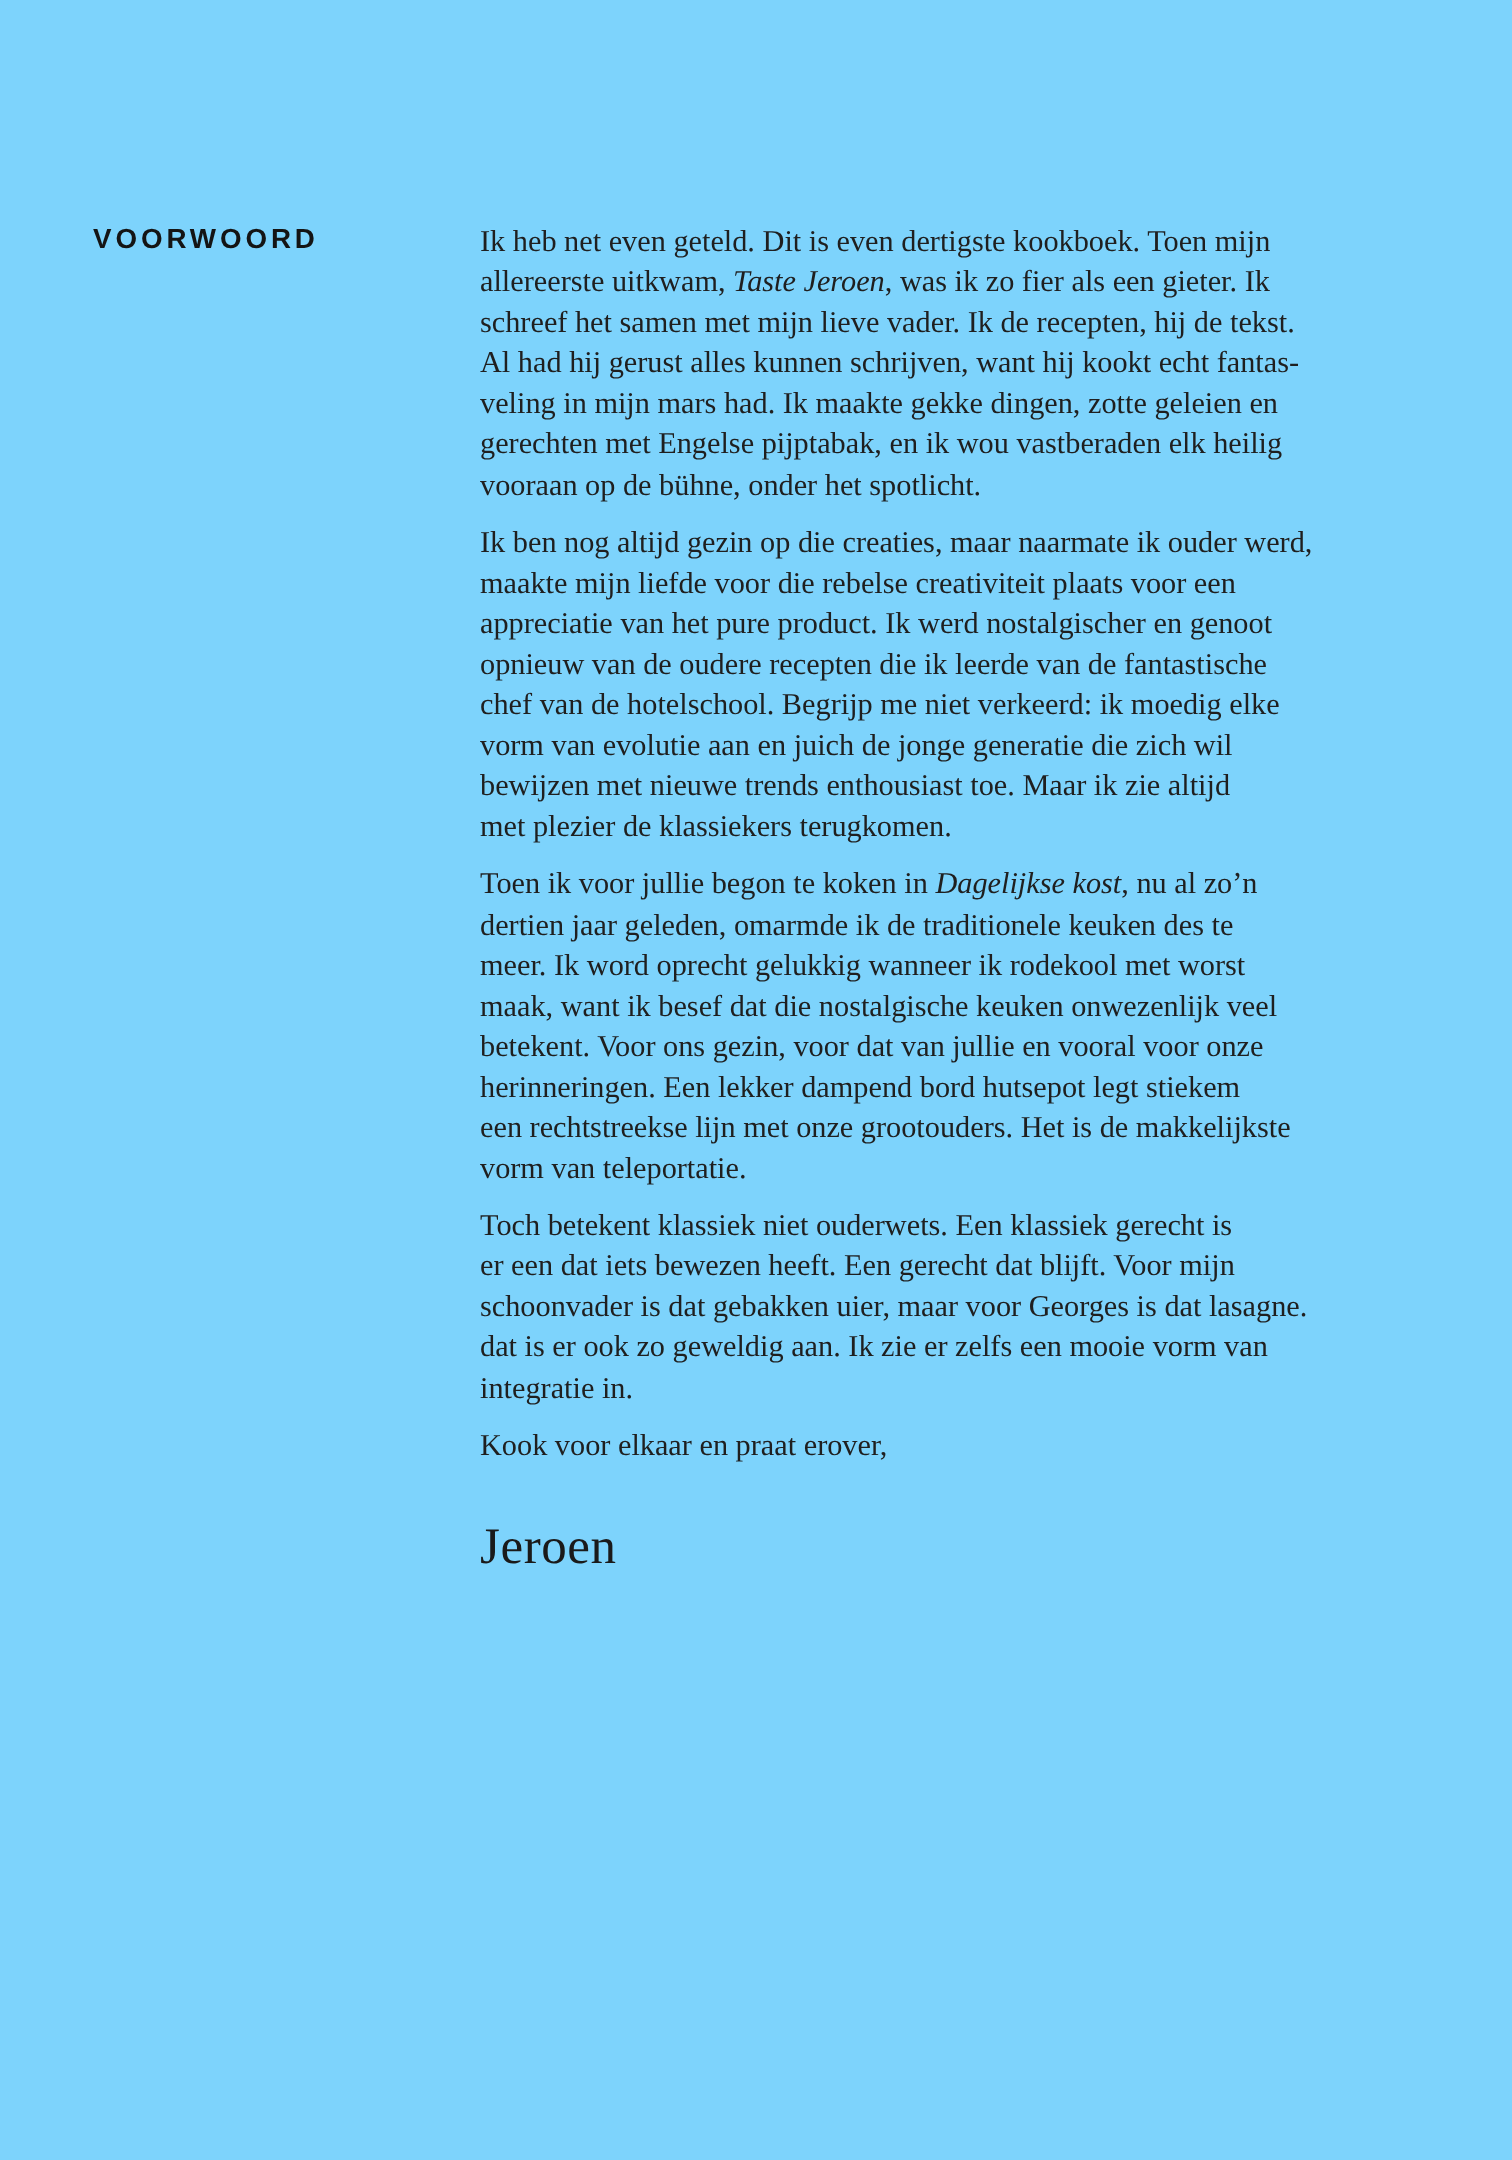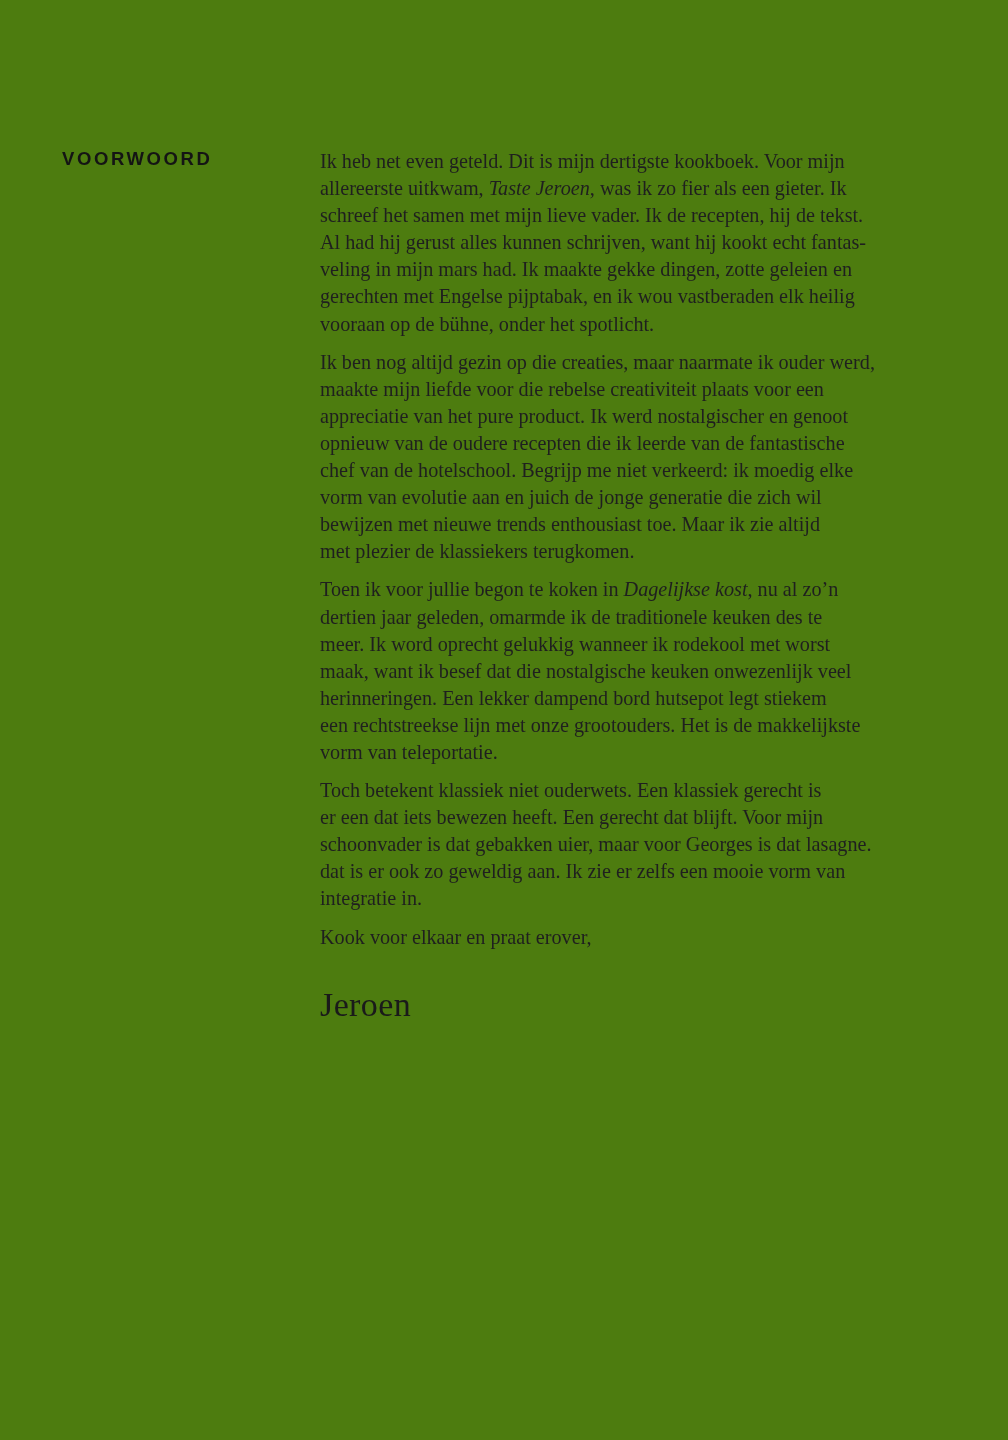--- a/index.html
+++ b/index.html
@@ -13,21 +13,21 @@
     background: #ffffff;
     font-family: "Liberation Serif", serif;
     color: #1a1a1a;
     overflow: hidden;
   }
 
   .page {
     position: relative;
     width: 1008px;
     height: 1440px;
-    background: #4d7c0f;
+    background: #7dd3fc;
   }
 
   
   .section-heading {
     position: absolute;
     left: 62px;
     top: 148px;
     font-family: "Liberation Sans", sans-serif;
     font-weight: 700;
     font-size: 18.5px;
@@ -75,21 +75,21 @@
 </head>
 <body>
 
 <div class="page">
 
   <div class="section-heading">VOORWOORD</div>
 
   <div class="text-column">
     <div id="paragraph-list">
         <p class="para">
-          <span class="ln"><span>Ik heb net even geteld. Dit is mijn dertigste kookboek. Voor mijn</span></span>
+          <span class="ln"><span>Ik heb net even geteld. Dit is even dertigste kookboek. Toen mijn</span></span>
           <span class="ln"><span>allereerste uitkwam, </span><em>Taste Jeroen</em><span>, was ik zo fier als een gieter. Ik</span></span>
           <span class="ln"><span>schreef het samen met mijn lieve vader. Ik de recepten, hij de tekst.</span></span>
           <span class="ln"><span>Al had hij gerust alles kunnen schrijven, want hij kookt echt fantas-</span></span>
           <span class="ln"><span>veling in mijn mars had. Ik maakte gekke dingen, zotte geleien en</span></span>
           <span class="ln"><span>gerechten met Engelse pijptabak, en ik wou vastberaden elk heilig</span></span>
           <span class="ln"><span>vooraan op de bühne, onder het spotlicht.</span></span>
         </p>
         <p class="para">
           <span class="ln"><span>Ik ben nog altijd gezin op die creaties, maar naarmate ik ouder werd,</span></span>
           <span class="ln"><span>maakte mijn liefde voor die rebelse creativiteit plaats voor een</span></span>
@@ -98,20 +98,21 @@
           <span class="ln"><span>chef van de hotelschool. Begrijp me niet verkeerd: ik moedig elke</span></span>
           <span class="ln"><span>vorm van evolutie aan en juich de jonge generatie die zich wil</span></span>
           <span class="ln"><span>bewijzen met nieuwe trends enthousiast toe. Maar ik zie altijd</span></span>
           <span class="ln"><span>met plezier de klassiekers terugkomen.</span></span>
         </p>
         <p class="para">
           <span class="ln"><span>Toen ik voor jullie begon te koken in </span><em>Dagelijkse kost</em><span>, nu al zo’n</span></span>
           <span class="ln"><span>dertien jaar geleden, omarmde ik de traditionele keuken des te</span></span>
           <span class="ln"><span>meer. Ik word oprecht gelukkig wanneer ik rodekool met worst</span></span>
           <span class="ln"><span>maak, want ik besef dat die nostalgische keuken onwezenlijk veel</span></span>
+          <span class="ln"><span>betekent. Voor ons gezin, voor dat van jullie en vooral voor onze</span></span>
           <span class="ln"><span>herinneringen. Een lekker dampend bord hutsepot legt stiekem</span></span>
           <span class="ln"><span>een rechtstreekse lijn met onze grootouders. Het is de makkelijkste</span></span>
           <span class="ln"><span>vorm van teleportatie.</span></span>
         </p>
         <p class="para">
           <span class="ln"><span>Toch betekent klassiek niet ouderwets. Een klassiek gerecht is</span></span>
           <span class="ln"><span>er een dat iets bewezen heeft. Een gerecht dat blijft. Voor mijn</span></span>
           <span class="ln"><span>schoonvader is dat gebakken uier, maar voor Georges is dat lasagne.</span></span>
           <span class="ln"><span>dat is er ook zo geweldig aan. Ik zie er zelfs een mooie vorm van</span></span>
           <span class="ln"><span>integratie in.</span></span>

